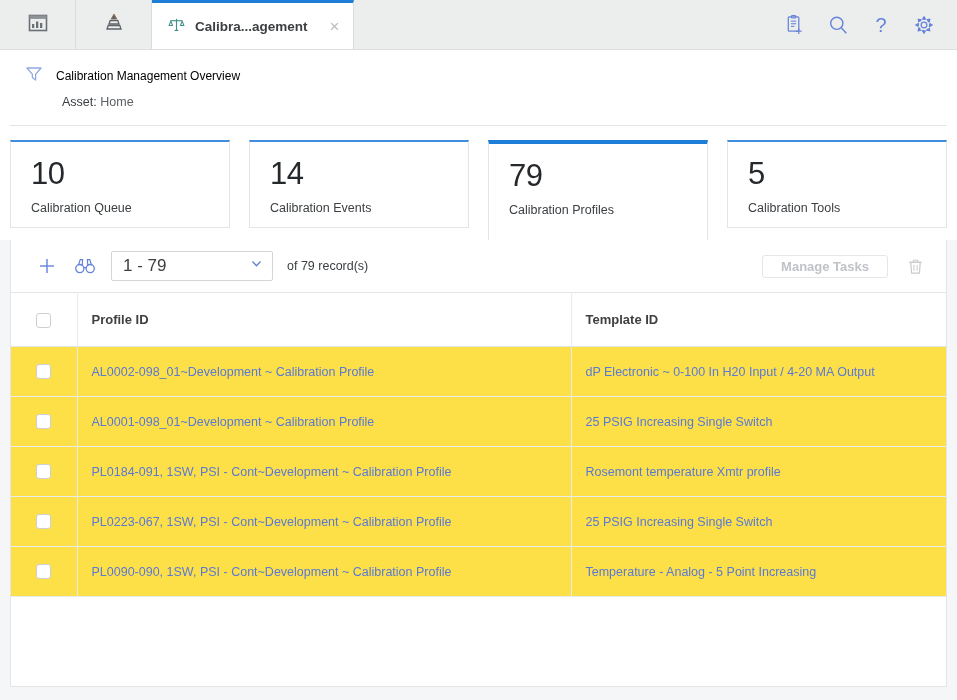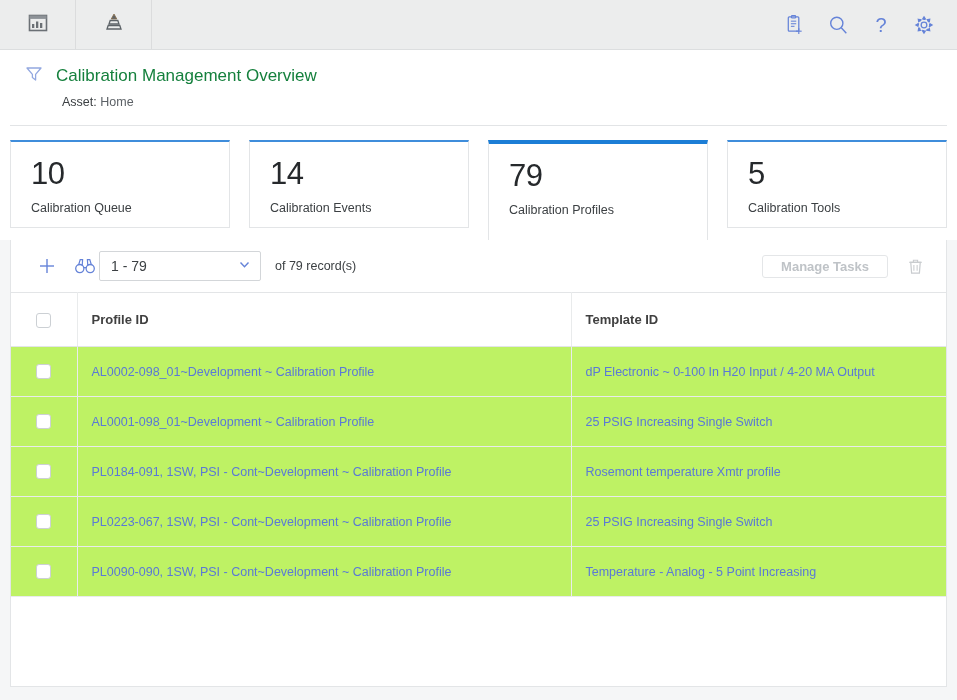--- a/index.html
+++ b/index.html
@@ -59,22 +59,22 @@
   
   .pagehead {
     background: #ffffff;
     padding: 14px 0 0 0;
   }
   .pagehead-row {
     display: flex; align-items: center; gap: 12px;
     padding: 0 0 0 24px;
   }
   .page-title {
-    font-size: 17px;
-    color: #15803d;
+    font-size: 12px;
+    color: #000000;
   }
   .asset-line {
     padding: 7px 0 0 62px;
     font-size: 12.5px;
     color: #5c6166;
   }
   .asset-label { font-weight: normal; color: #3c4043; }
   .asset-value { color: #5c6166; }
   .head-rule {
     margin: 16px 10px 0 10px;
@@ -138,21 +138,22 @@
     display: flex; align-items: center; justify-content: center;
     width: 28px; height: 28px;
   }
   .tb-gap { width: 10px; }
   .select {
     width: 162px; height: 30px;
     border: 1px solid #d3d6d9;
     border-radius: 2px;
     display: flex; align-items: center;
     padding: 0 8px 0 11px;
-    font-size: 14px;
+    margin-left: 12px;
+    font-size: 17px;
     color: #3c4043;
     cursor: pointer;
     background: #fff;
   }
   .select .val { flex: 1; }
   .records {
     font-size: 12.5px;
     color: #3c4043;
     margin-left: 14px;
   }
@@ -194,21 +195,21 @@
   }
   .col-check { width: 66px; border-right: 1px solid #e9ebec; padding-left: 0 !important; text-align: center !important; }
   .col-profile { width: 494px; border-right: 1px solid #e9ebec; }
   .col-template { width: auto; }
   tbody td {
     height: 50px;
     border-bottom: 1px solid #e9ebec;
     font-size: 12.5px;
     padding: 0 0 0 14px;
     vertical-align: middle;
-    background: #bef264;
+    background: #fde047;
   }
   tbody td.cell-check { border-right: 1px solid #e9ebec; padding-left: 0; text-align: center; }
   tbody td.cell-profile { border-right: 1px solid #e9ebec; }
   .cb {
     width: 15px; height: 15px;
     border: 1px solid #ccd0d4;
     border-radius: 3px;
     background: #fff;
     display: inline-block;
     vertical-align: middle;
@@ -242,20 +243,33 @@
   <div class="navbtn">
     <span>
       <svg width="26" height="26" viewBox="0 0 26 26">
         <polygon points="13,4 15.8,9 10.2,9" fill="#5d6368" stroke="#8a6f4a" stroke-width="0.8"></polygon>
         <polygon points="9.2,10.5 16.8,10.5 18,14 8,14" fill="none" stroke="#5d6368" stroke-width="1.3"></polygon>
         <polygon points="7.2,15.5 18.8,15.5 20,19 6,19" fill="none" stroke="#5d6368" stroke-width="1.3"></polygon>
       </svg>
     </span>
   </div>
 
+  <div class="tab">
+    <span>
+      <svg width="17" height="17" viewBox="0 0 18 18">
+        <line x1="9" y1="3" x2="9" y2="15" stroke="#3f8f8a" stroke-width="1.2"></line>
+        <line x1="3" y1="5" x2="15" y2="5" stroke="#3f8f8a" stroke-width="1.2"></line>
+        <line x1="7" y1="15.3" x2="11" y2="15.3" stroke="#3f8f8a" stroke-width="1.2"></line>
+        <path d="M1.2 10 L3 5.4 L4.8 10 Z" fill="none" stroke="#3f8f8a" stroke-width="1.1"></path>
+        <path d="M13.2 10 L15 5.4 L16.8 10 Z" fill="none" stroke="#3f8f8a" stroke-width="1.1"></path>
+      </svg>
+    </span>
+    <span class="tab-title">Calibra...agement</span>
+    <span class="tab-close">×</span>
+  </div>
 
   <div class="tabbar-spacer"></div>
 
   <div class="tab-icons">
     <span class="ic">
       <svg width="21" height="21" viewBox="0 0 22 22">
         <rect x="4.5" y="3" width="11" height="15" rx="1" fill="none" stroke="#6583d8" stroke-width="1.3"></rect>
         <rect x="7.8" y="1.6" width="4.4" height="2.6" rx="0.8" fill="none" stroke="#6583d8" stroke-width="1.2"></rect>
         <line x1="7.2" y1="7.5" x2="12.8" y2="7.5" stroke="#6583d8" stroke-width="1.1"></line>
         <line x1="7.2" y1="10.2" x2="12.8" y2="10.2" stroke="#6583d8" stroke-width="1.1"></line>

